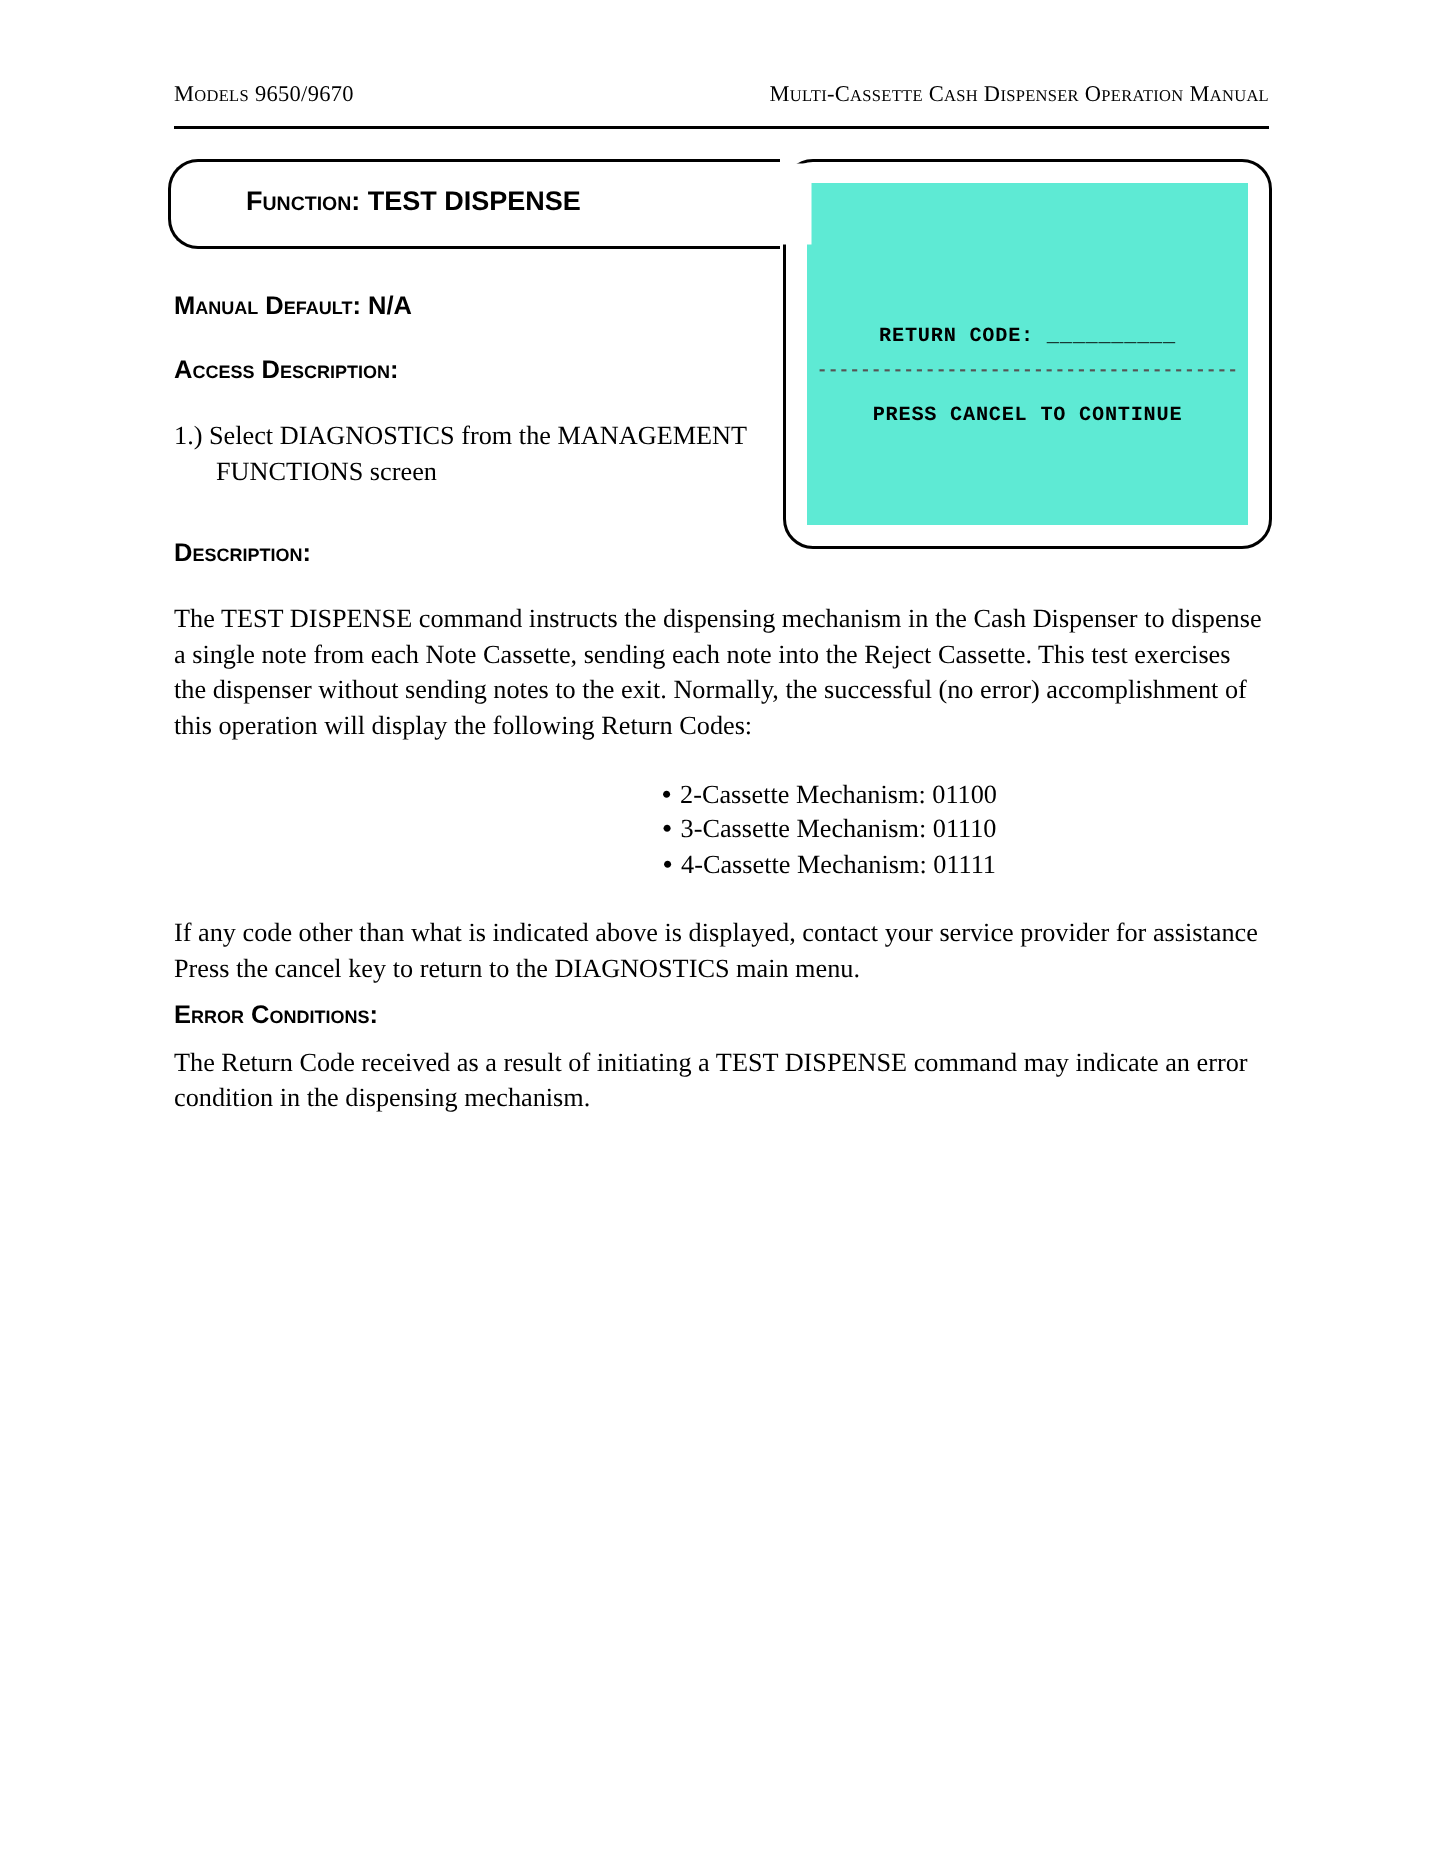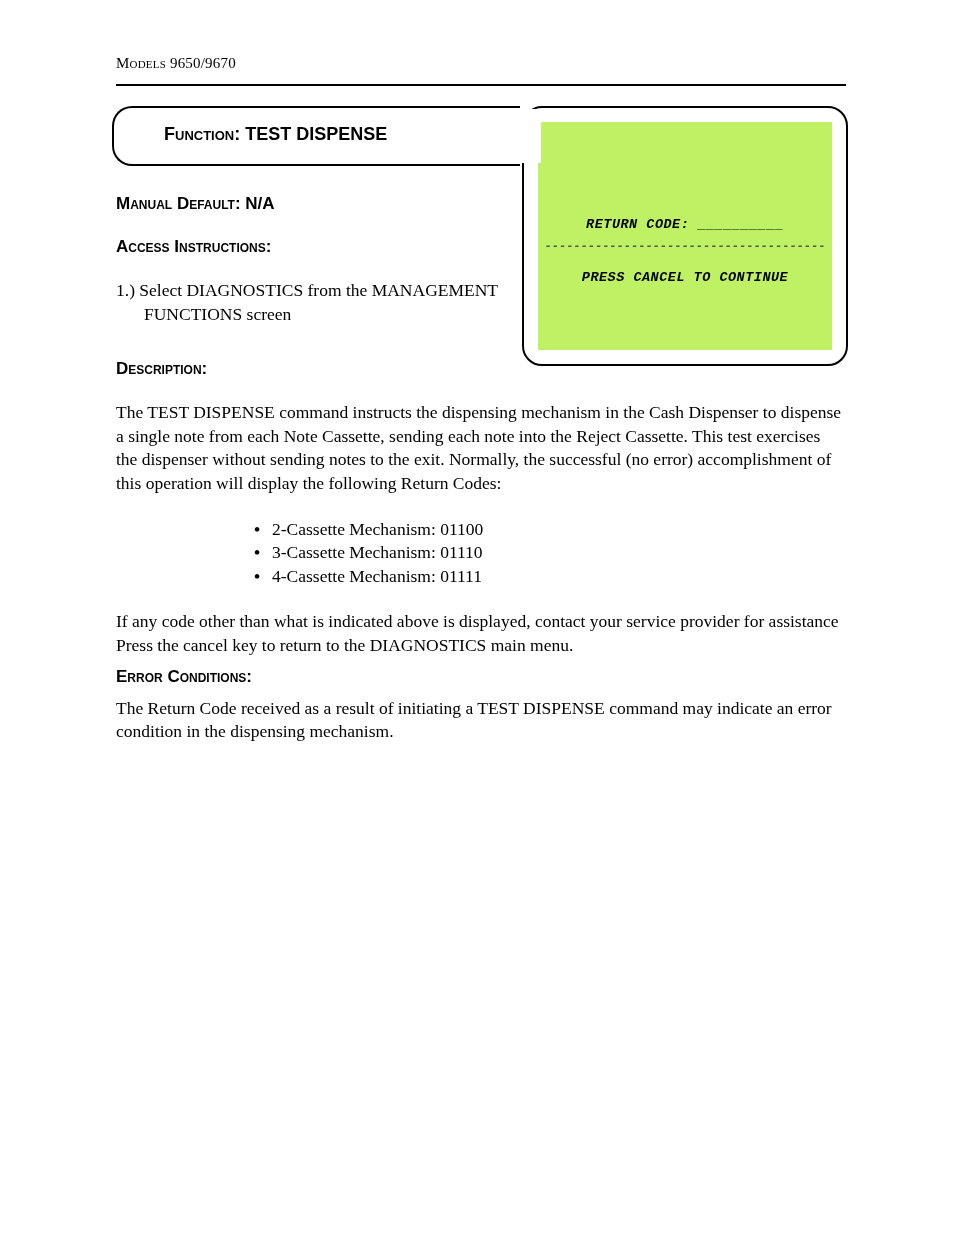--- a/index.html
+++ b/index.html
@@ -87,22 +87,21 @@
     background: #fff;
     z-index: 1;
     overflow: hidden;
   }
   .screen-inner {
     position: absolute;
     top: 14px;
     left: 14px;
     right: 14px;
     bottom: 14px;
-    background: #bef264;
-    font-style: italic;
+    background: #5eead4;
   }
   .screen-text {
     position: absolute;
     width: 100%;
     text-align: center;
     font-family: "Courier New", Courier, monospace;
     font-weight: bold;
     font-size: 13.5px;
     letter-spacing: 0.5px;
     color: #000;
@@ -152,21 +151,21 @@
     padding-left: 156px;
     list-style: none;
   }
   ul.codes li::before {
     content: "\2022";
     display: inline-block;
     width: 18px;
     margin-left: -18px;
     font-weight: bold;
   }
-  ul.codes li { margin: 0; }
+  ul.codes li { margin: 0; text-align: center; }
   .err-head { margin-top: 28px; margin-bottom: 20px;}
   .footer-rule {
     position: absolute;
     left: 116px;
     right: 108px;
     top: 1116px;
     height: 2px;
     background: #000;
   }
   .footer-company {
@@ -185,20 +184,21 @@
     font-size: 20px;
   }
 </style>
 </head>
 <body>
 
 <div class="page">
 
   <div class="hdr">
     <span>Models 9650/9670</span>
+    <span>Multi-Cassette Cash Dispenser Operation Manual</span>
   </div>
 
   <div class="rule-thick"></div>
 
   <div class="content-wrap">
 
     <div class="func-box"></div>
     <div class="func-box-mask"></div>
     <div class="func-label">
       <span class="sc">Function: </span><span>TEST DISPENSE</span>
@@ -212,21 +212,21 @@
         </div>
         <div class="screen-text dash-line">---------------------------------------</div>
         <div class="screen-text press-line">PRESS CANCEL TO CONTINUE</div>
       </div>
     </div>
 
     <div class="left-col">
       <p>
         <span class="sc-bold">Manual Default: </span><span class="sc-bold" style="font-variant:normal">N/A</span>
       </p>
-      <p class="sc-bold">Access Instructions:</p>
+      <p class="sc-bold">Access Description:</p>
       <ol class="steps">
         <li>1.)  Select DIAGNOSTICS from the MANAGEMENT FUNCTIONS screen</li>
       </ol>
     </div>
 
     <div class="body-text desc-block">
       <p class="sc-bold" style="margin-bottom:20px">Description:</p>
       <p>The TEST DISPENSE command instructs the dispensing mechanism in the Cash Dispenser to dispense a single note from each Note Cassette, sending each note into the Reject Cassette.  This test exercises the dispenser without sending notes to the exit.  Normally, the successful (no error) accomplishment of this operation will display the following Return Codes:</p>
       <ul class="codes">
         <li>2-Cassette Mechanism: 01100</li>

